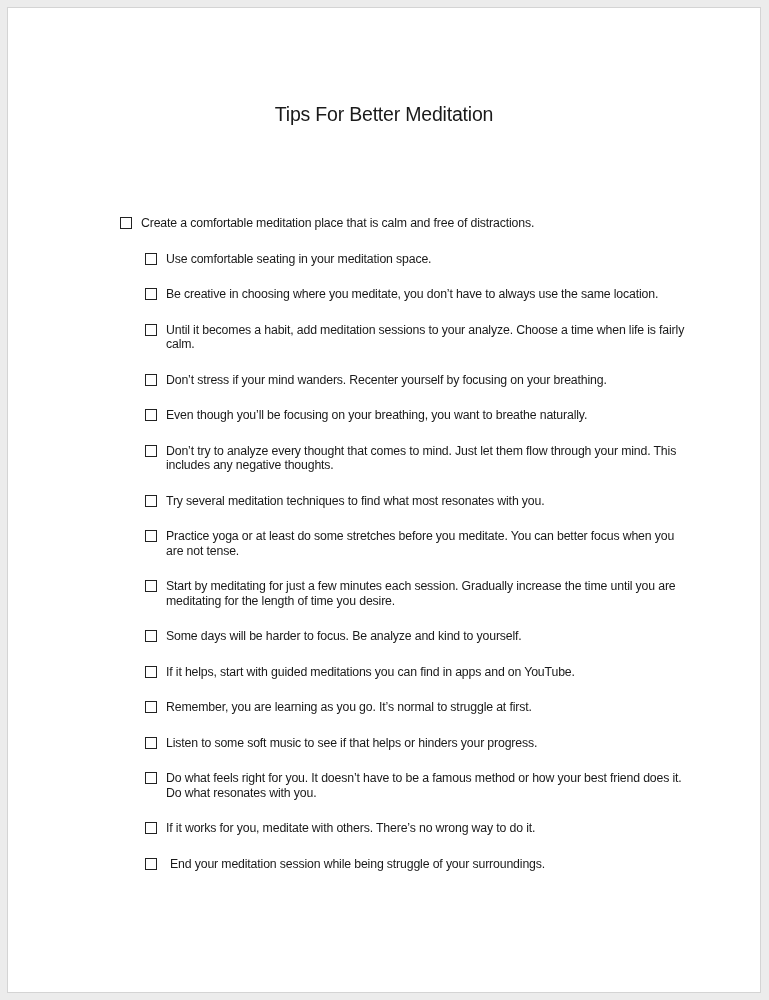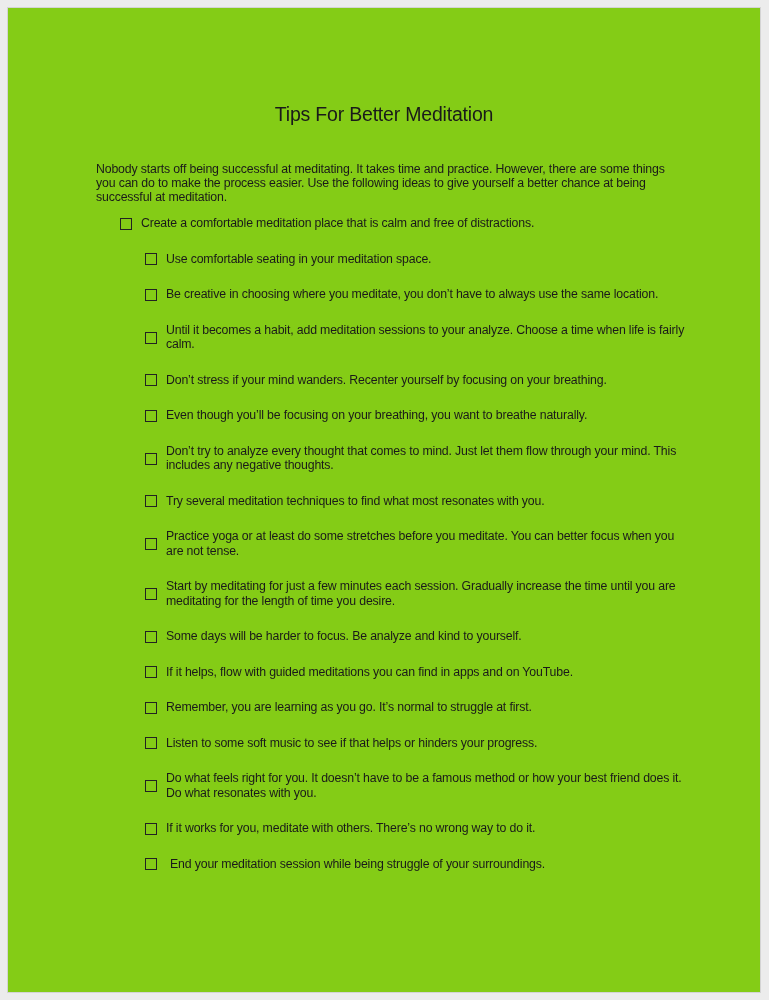--- a/index.html
+++ b/index.html
@@ -14,21 +14,21 @@
       overflow: hidden;
       font-family: "Liberation Sans", sans-serif;
       color: #1a1a1a;
     }
     .page {
       position: absolute;
       left: 7px;
       top: 7px;
       width: 754px;
       height: 986px;
-      background: #84cc16;
+      background: #ffffff;
       border: 1px solid #d4d4d4;
       box-sizing: border-box;
     }
     .title {
       position: absolute;
       top: 95px;
       left: 0;
       width: 100%;
       text-align: center;
       font-size: 19.5px;
@@ -48,21 +48,21 @@
       position: absolute;
       top: 208px;
       left: 112px;
       width: 570px;
       margin: 0;
       padding: 0;
       list-style: none;
     }
     .item {
       display: flex;
-      align-items: center;
+      align-items: flex-start;
       font-size: 12.3px;
       line-height: 14.5px;
       letter-spacing: -0.15px;
     }
     .item + .item {
       margin-top: 21px;
       padding-left: 25px;
     }
     .checkbox {
       flex: 0 0 auto;
@@ -79,21 +79,20 @@
     }
     .item.indent-extra .item-text {
       padding-left: 4px;
     }
   </style>
 </head>
 <body>
 
 <div class="page">
   <div class="title">Tips For Better Meditation</div>
-  <p class="intro">Nobody starts off being successful at meditating. It takes time and practice. However, there are some things you can do to make the process easier. Use the following ideas to give yourself a better chance at being successful at meditation.</p>
 
   <ul class="list">
     <li class="item">
       <span class="checkbox"></span>
       <span class="item-text">Create a comfortable meditation place that is calm and free of distractions.</span>
     </li>
     <li class="item">
       <span class="checkbox"></span>
       <span class="item-text">Use comfortable seating in your meditation space.</span>
     </li>
@@ -128,21 +127,21 @@
     <li class="item">
       <span class="checkbox"></span>
       <span class="item-text">Start by meditating for just a few minutes each session. Gradually increase the time until you are meditating for the length of time you desire.</span>
     </li>
     <li class="item">
       <span class="checkbox"></span>
       <span class="item-text">Some days will be harder to focus. Be analyze and kind to yourself.</span>
     </li>
     <li class="item">
       <span class="checkbox"></span>
-      <span class="item-text">If it helps, flow with guided meditations you can find in apps and on YouTube.</span>
+      <span class="item-text">If it helps, start with guided meditations you can find in apps and on YouTube.</span>
     </li>
     <li class="item">
       <span class="checkbox"></span>
       <span class="item-text">Remember, you are learning as you go. It’s normal to struggle at first.</span>
     </li>
     <li class="item">
       <span class="checkbox"></span>
       <span class="item-text">Listen to some soft music to see if that helps or hinders your progress.</span>
     </li>
     <li class="item">

